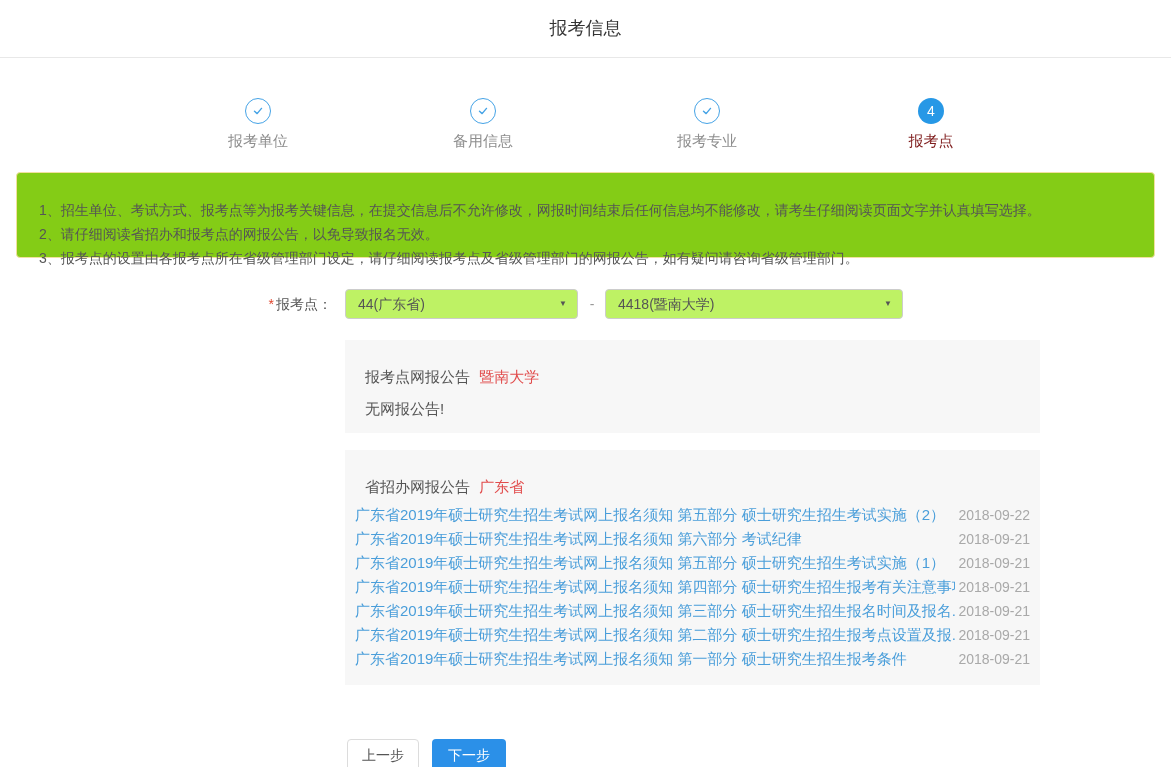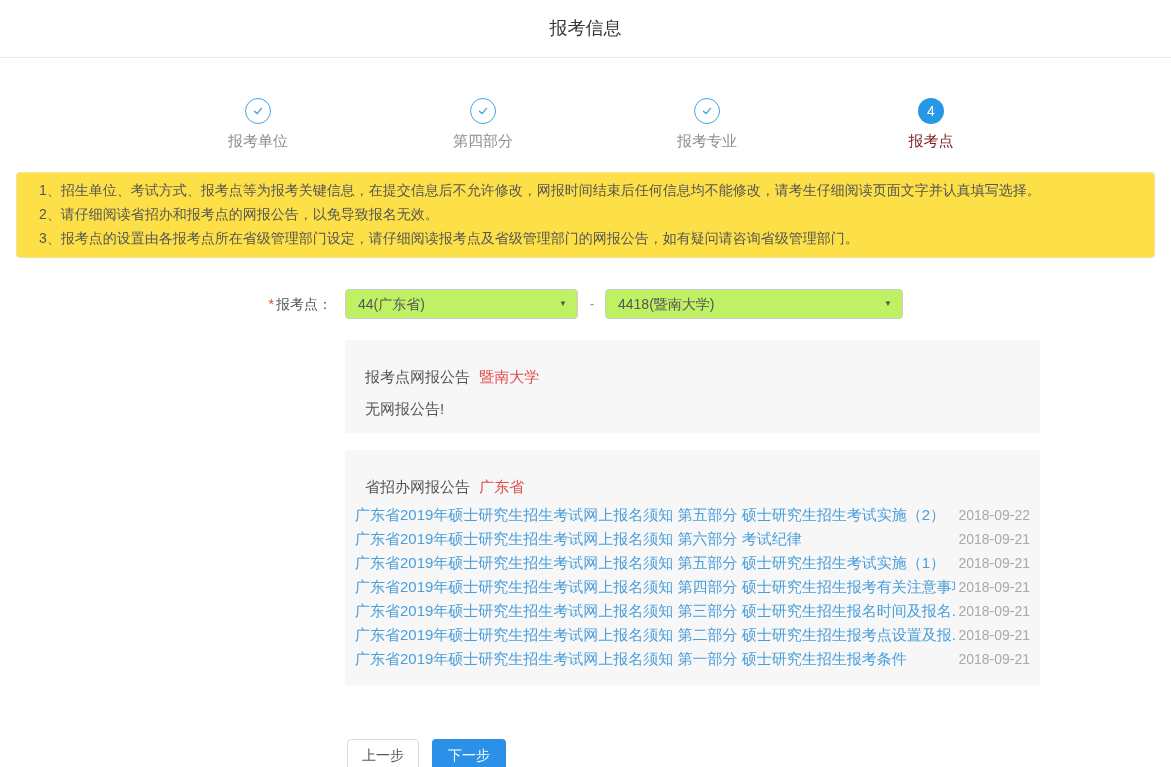--- a/index.html
+++ b/index.html
@@ -16,22 +16,22 @@
   .step { position:absolute; top:0; width:140px; text-align:center; }
   .circle { width:26px; height:26px; border-radius:50%; margin:3px auto 0; display:flex; align-items:center; justify-content:center; }
   .circle.done { border:1px solid #45a3e6; background:#fff; }
   .circle.current { background:#2798e6; color:#fff; font-size:14px; }
   .circle.current span { line-height:1; }
   .check-svg { width:14px; height:14px; display:block; }
   .step-label { margin-top:8px; font-size:15px; color:#8e8e8e; }
   .step-label.active { color:#7f1d1d; }
 
   
-  .notice { position:absolute; left:16px; top:172px; width:1139px; height:86px; background:#fde047;
-            border:1px solid #f1e09f; border-radius:4px; padding:5px 22px; }
+  .notice { position:absolute; left:16px; top:172px; width:1139px; height:86px; background:#84cc16;
+            border:1px solid #f1e09f; border-radius:4px; padding:25px 22px; }
   .notice p { font-size:14px; color:#555; line-height:24px; }
 
   
   .form-row { position:absolute; left:0; top:289px; width:100%; height:30px;border-radius:15px; }
   .form-label { position:absolute; left:130px; width:202px; text-align:right; line-height:30px; font-size:14px; color:#555; }
   .req { color:#e0442c; margin-right:2px; }
   .select { position:absolute; top:0; height:30px; border:1px solid #ccc; border-radius:4px; background:#bef264; cursor:pointer; }
   .select-value { position:absolute; left:12px; top:0; line-height:28px; font-size:14px; color:#555; white-space:nowrap; }
   .select-arrow { position:absolute; right:10px; top:0; line-height:28px; font-size:8px; color:#555; }
   .dash { position:absolute; left:583px; width:18px; text-align:center; line-height:30px; color:#999; font-size:14px; }
@@ -76,21 +76,21 @@
       </div>
       <div class="step-label">报考单位</div>
     </div>
 
     <div class="step" style="left:413px">
       <div class="circle done">
         <svg class="check-svg" viewBox="0 0 16 16">
           <path d="M4 8.2 L7 11 L12 5" fill="none" stroke="#45a3e6" stroke-width="1.6" stroke-linecap="round" stroke-linejoin="round"></path>
         </svg>
       </div>
-      <div class="step-label">第四部分</div>
+      <div class="step-label">备用信息</div>
     </div>
 
     <div class="step" style="left:637px">
       <div class="circle done">
         <svg class="check-svg" viewBox="0 0 16 16">
           <path d="M4 8.2 L7 11 L12 5" fill="none" stroke="#45a3e6" stroke-width="1.6" stroke-linecap="round" stroke-linejoin="round"></path>
         </svg>
       </div>
       <div class="step-label">报考专业</div>
     </div>

